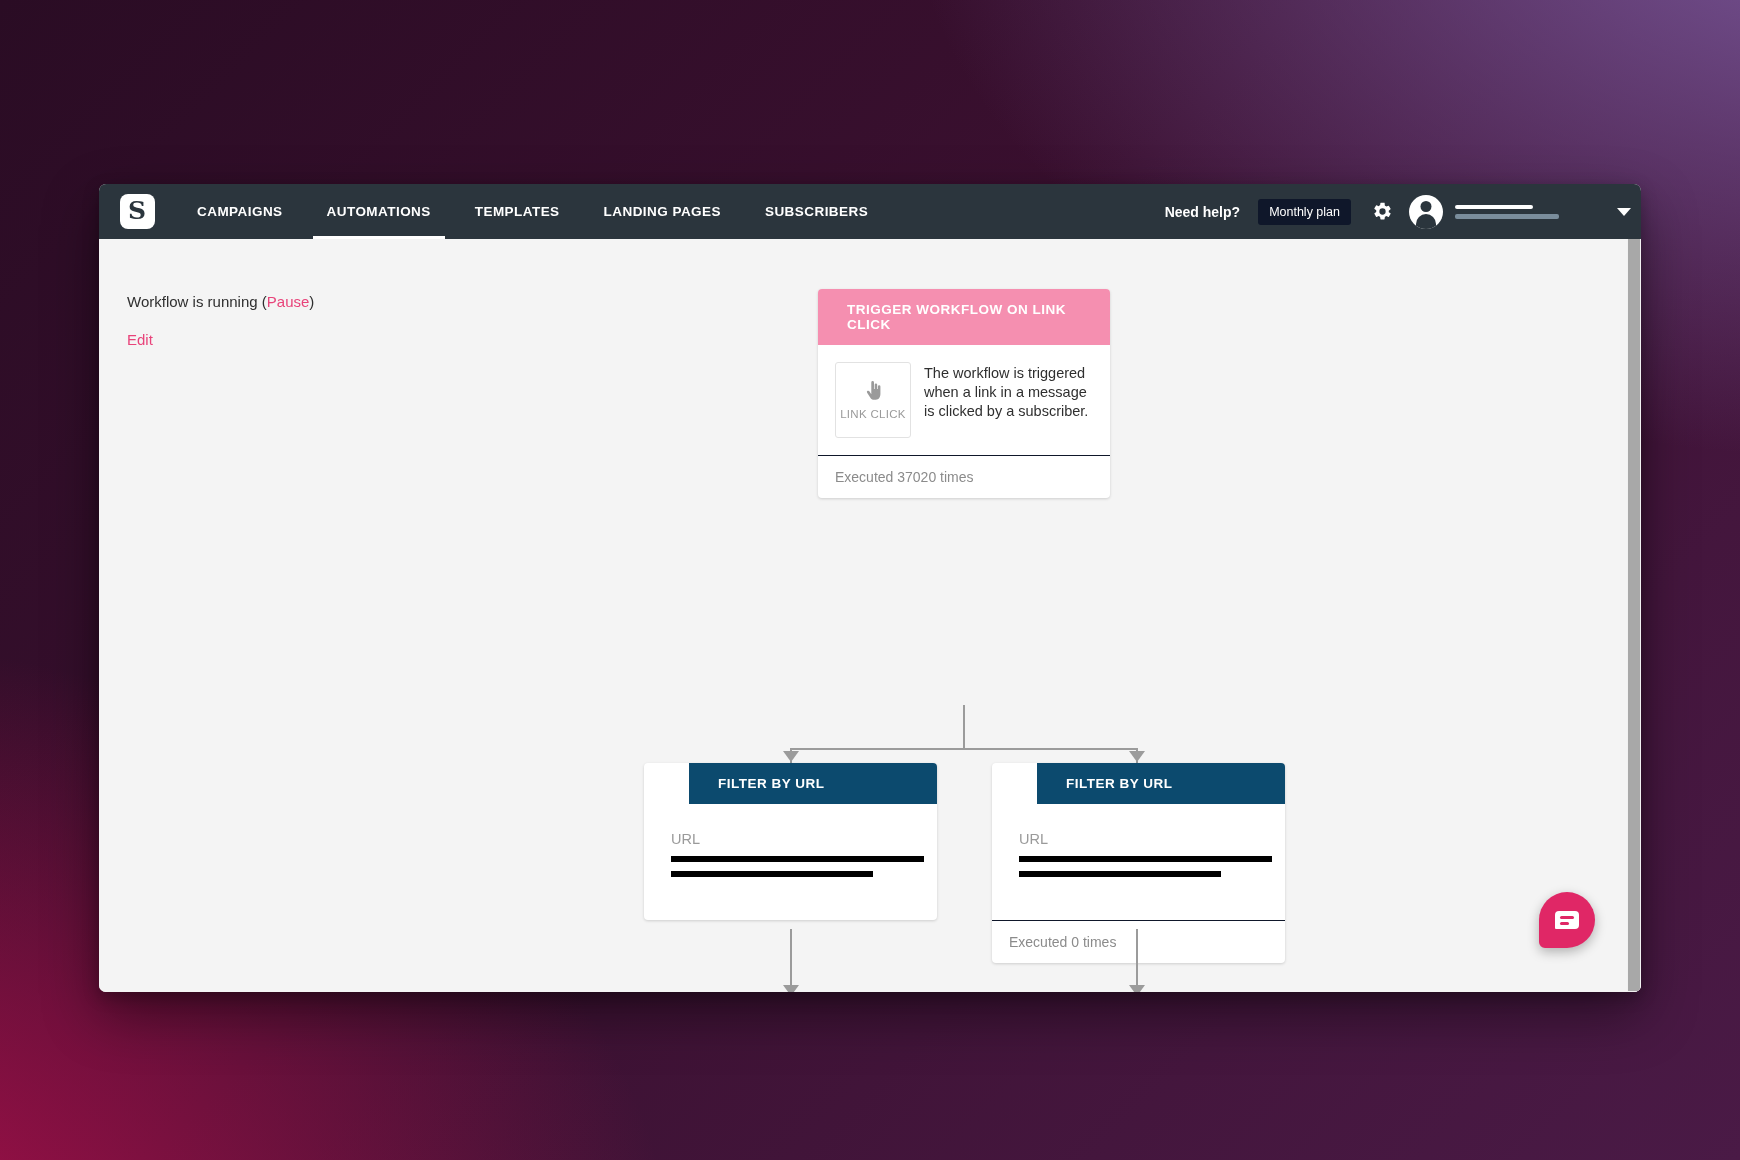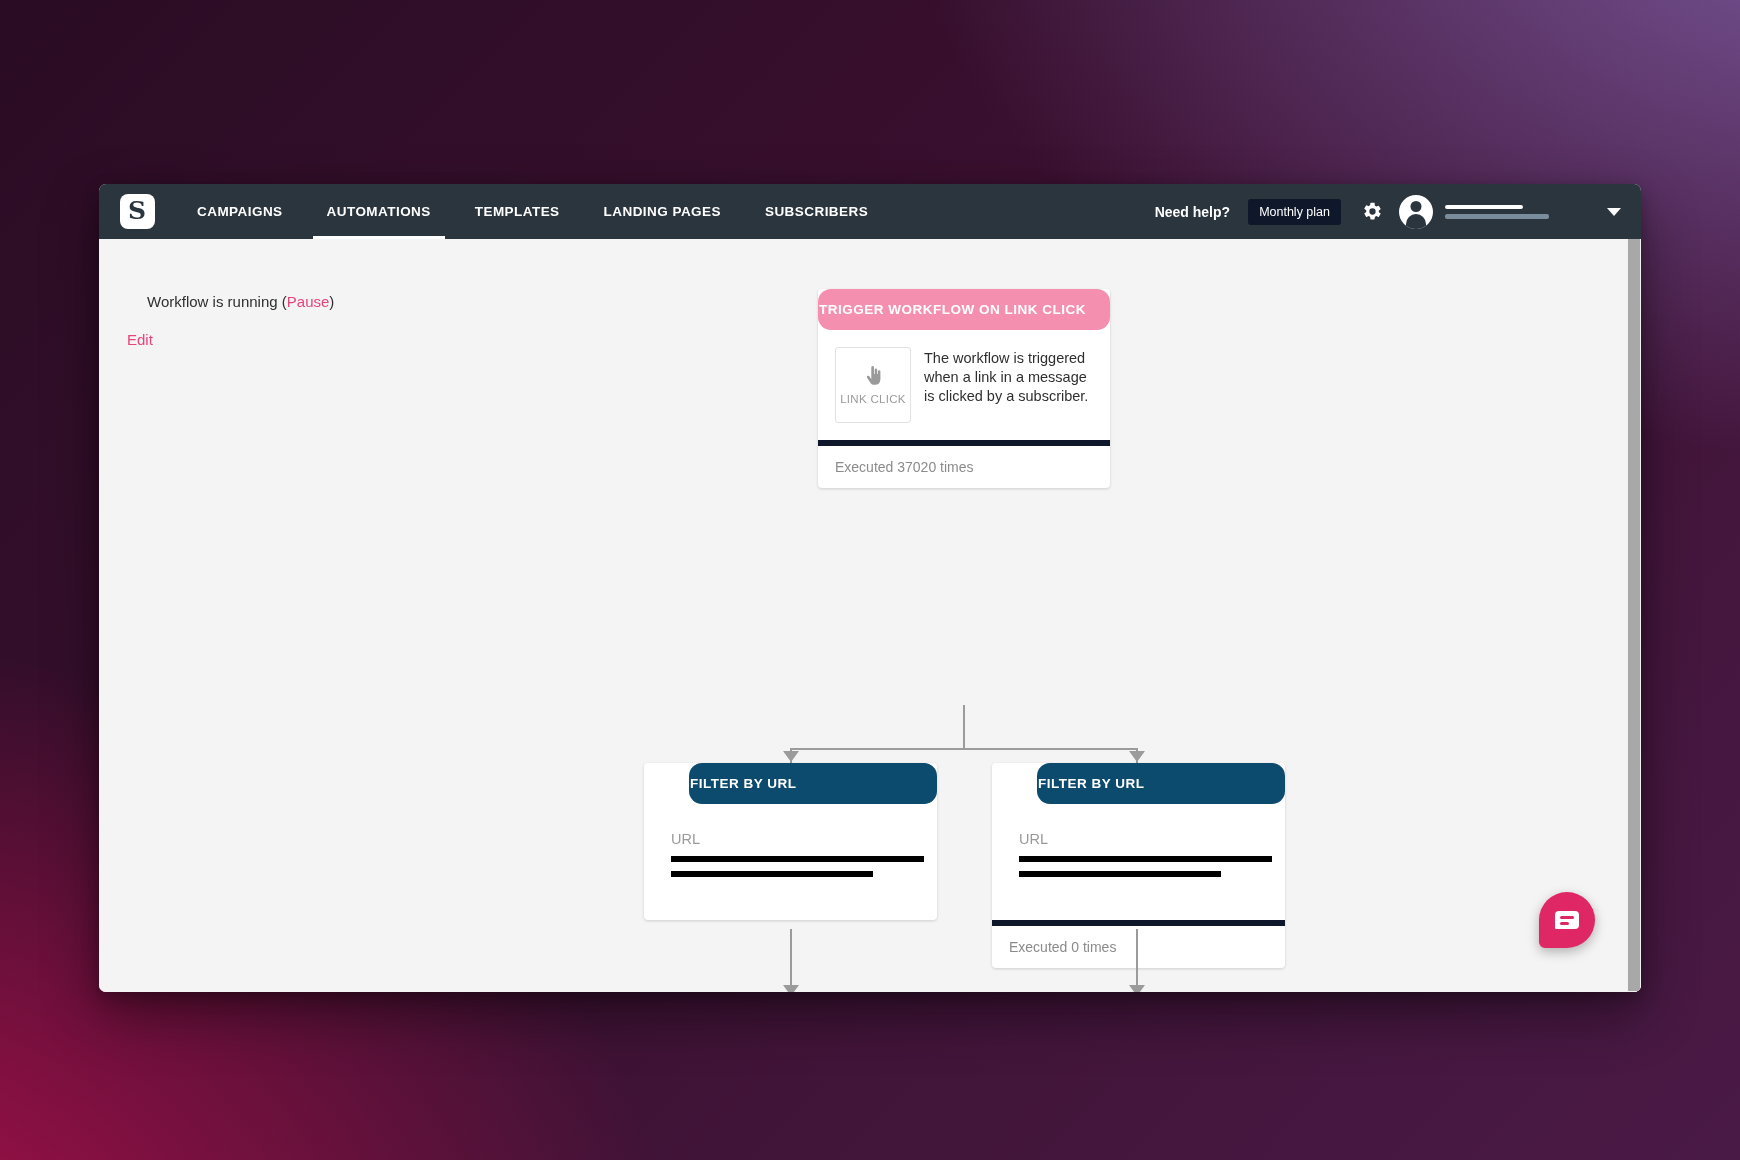--- a/index.html
+++ b/index.html
@@ -92,21 +92,21 @@
     left: 8px; right: 8px;
     bottom: 0;
     height: 3px;
     background: #ffffff;
   }
 
   .header-right {
     margin-left: auto;
     display: flex;
     align-items: center;
-    padding-right: 20px;
+    padding-right: 10px;
     gap: 0;
   }
   .need-help {
     color: #ffffff;
     font-size: 14px;
     font-weight: bold;
     margin-right: 18px;
     cursor: pointer;
     white-space: nowrap;
   }
@@ -202,21 +202,20 @@
 
   .status-area {
     position: absolute;
     left: 28px;
     top: 54px;
   }
   .status-line {
     font-size: 15px;
     color: #2f2f2f;
     margin-bottom: 21px;
-    margin-left: 20px;
   }
   .link-pink {
     color: #e8437a;
     cursor: pointer;
   }
   .edit-link {
     font-size: 15px;
     color: #e8437a;
     cursor: pointer;
     display: inline-block;
@@ -229,34 +228,33 @@
   }
 
   .card {
     position: absolute;
     background: #ffffff;
     border-radius: 4px;
     box-shadow: 0 1px 3px rgba(0,0,0,0.16);
     overflow: hidden;
   }
   .card-head {
-    padding: 13px 1px;
+    padding: 13px 29px;
     color: #ffffff;
     font-size: 13.5px;
     font-weight: bold;
     letter-spacing: 0.5px;
     text-transform: uppercase;
-    border-radius: 13px;
   }
   .head-pink { background: #f58fb0; }
   .head-orange { background: #0c4a6e; margin-left: 45px; }
 
   .card-body { padding: 27px; }
   .card-foot {
-    border-top: 6px solid #0f172a;
+    border-top: 1px solid #0f172a;
     padding: 13px 17px;
     font-size: 14px;
     color: #8b8b8b;
   }
 
   
   .trigger-card { left: 719px; top: 50px; width: 292px; }
   .trigger-inner { display: flex; gap: 13px; padding: 17px; }
   .link-click-tile {
     width: 76px; height: 76px;

